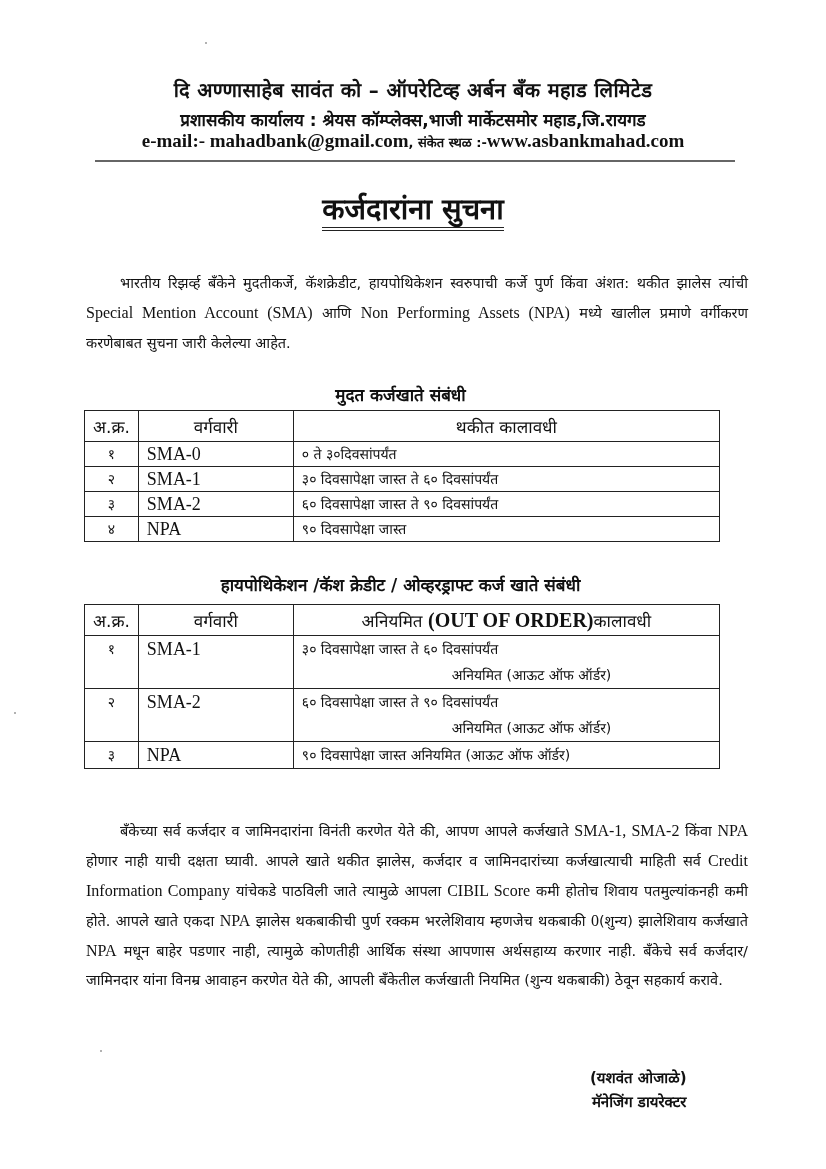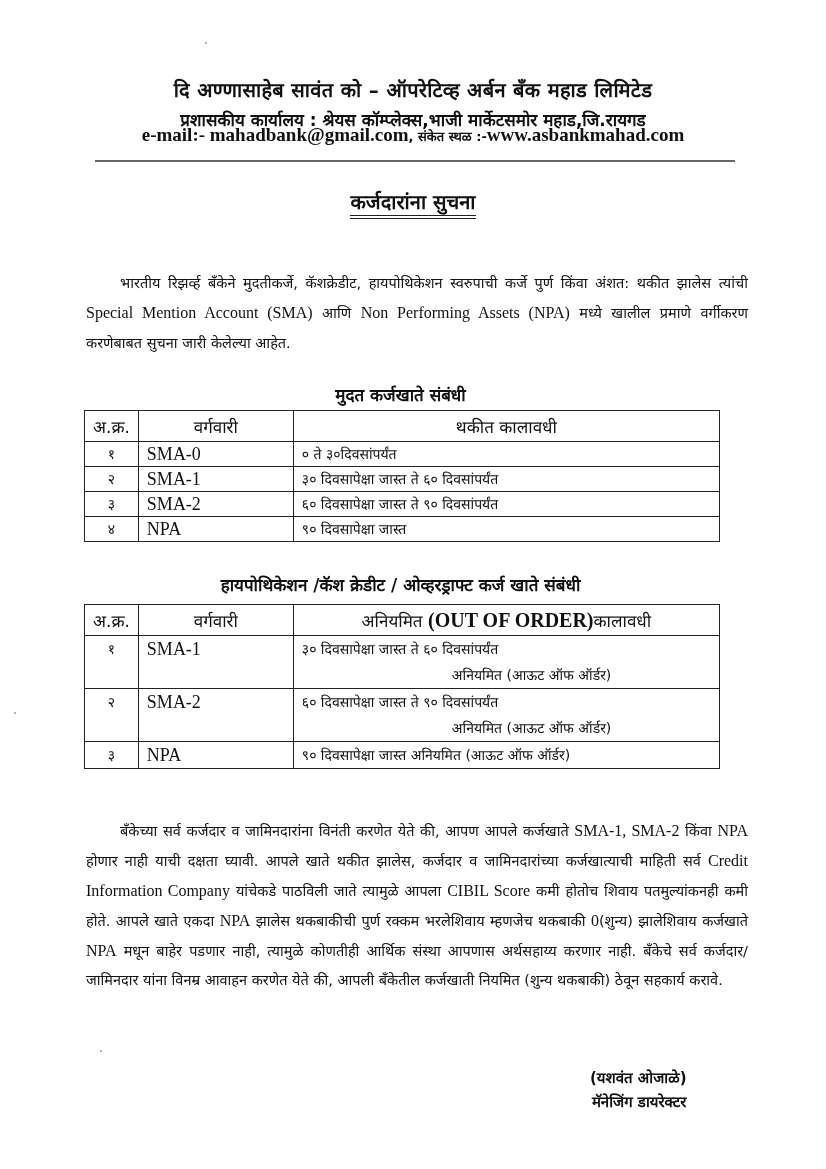--- a/index.html
+++ b/index.html
@@ -3,27 +3,27 @@
 <meta charset="utf-8">
 <style>
   html, body { margin: 0; padding: 0; }
   body {
     width: 826px; height: 1169px; background: #ffffff; position: relative; overflow: hidden;
     font-family: "DejaVu Sans", sans-serif; color: #111;
   }
   .header { position: absolute; left: 0; width: 826px; text-align: center; }
   .h-title { top: 76px; font-size: 20px; font-weight: bold; letter-spacing: 0.3px; }
   .h-addr { top: 108px; font-size: 17px; font-weight: bold; }
-  .h-mail { top: 124px; font-size: 16px; font-weight: bold; }
+  .h-mail { top: 130px; font-size: 16px; font-weight: bold; }
   .h-mail .lat { font-family: "Liberation Serif", serif; font-size: 19px; }
   .h-mail .dev { font-size: 13px; }
   .rule { position: absolute; left: 95px; width: 640px; top: 160px; height: 2px; background: #666; }
   .notice-title {
     position: absolute; top: 188px; left: 0; width: 826px; text-align: center;
-    font-size: 20px; font-weight: bold;
+    font-size: 29px; font-weight: bold;
   }
   .notice-title span { border-bottom: 4px double #222; padding-bottom: 1px; }
   .intro {
     position: absolute; left: 86px; width: 662px; top: 268px;
     font-size: 14.5px; line-height: 30px; text-align: justify; text-indent: 34px;
   }
   .lat { font-family: "Liberation Serif", serif; font-size: 16px; }
   .tbl-caption { position: absolute; left: 0; width: 801px; text-align: center; font-size: 17px; font-weight: bold; }
   .cap1 { top: 383px; }
   .cap2 { top: 573px; }

